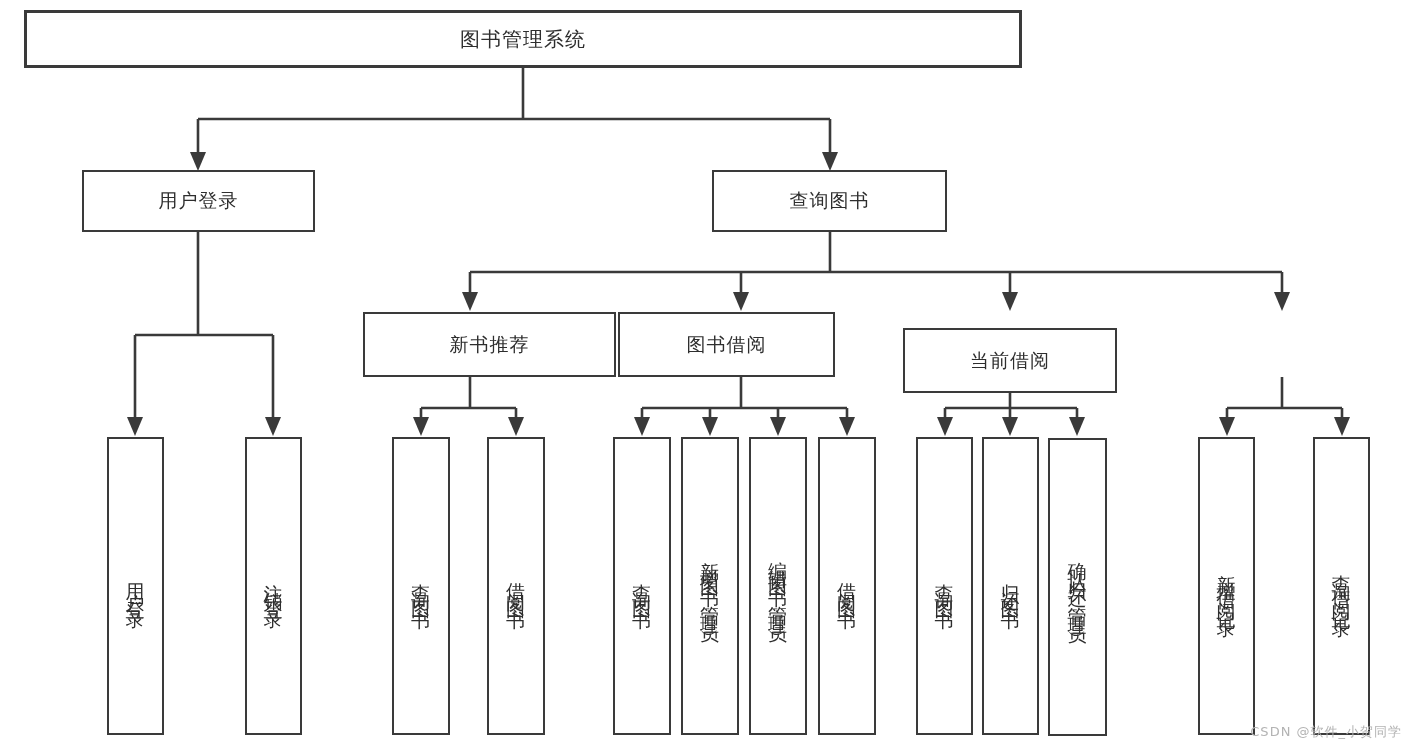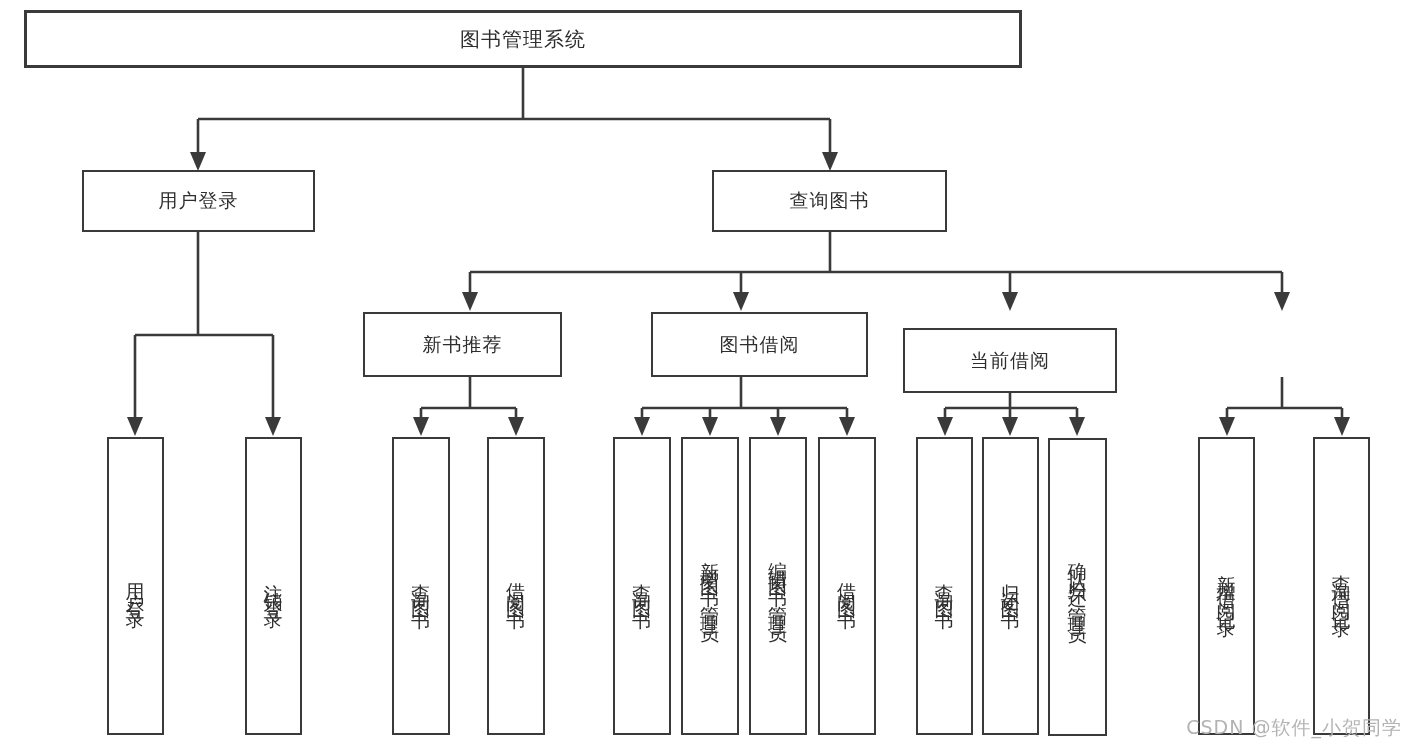--- a/index.html
+++ b/index.html
@@ -38,21 +38,21 @@
     writing-mode:vertical-rl;
     text-orientation:mixed;
     font-size:19px;
     letter-spacing:9px;
     line-height:1;
     color:var(--text-color);
   }
   #watermark{
     position:absolute;
     right:3px;bottom:6px;
-    font-size:19px;
+    font-size:13px;
     color:var(--watermark-color);
     letter-spacing:1px;
     white-space:nowrap;
   }
 </style>
 </head>
 <body>
 
 <div id="canvas">
 
@@ -103,24 +103,24 @@
     <span>图书管理系统</span>
   </div>
 
   <div class="node h lvl" style="left:82px;top:170px;width:233px;height:62px">
     <span>用户登录</span>
   </div>
   <div class="node h lvl" style="left:712px;top:170px;width:235px;height:62px">
     <span>查询图书</span>
   </div>
 
-  <div class="node h lvl" style="left:363px;top:312px;width:199px;height:65px">
+  <div class="node h lvl" style="left:363px;top:312px;width:253px;height:65px">
     <span>新书推荐</span>
   </div>
-  <div class="node h lvl" style="left:651px;top:312px;width:217px;height:65px">
+  <div class="node h lvl" style="left:618px;top:312px;width:217px;height:65px">
     <span>图书借阅</span>
   </div>
   <div class="node h lvl" style="left:903px;top:328px;width:214px;height:65px">
     <span>当前借阅</span>
   </div>
 
   <div class="node v" style="left:107px;top:437px;width:57px;height:298px">
     <span>用户登录</span>
   </div>
   <div class="node v" style="left:245px;top:437px;width:57px;height:298px">

